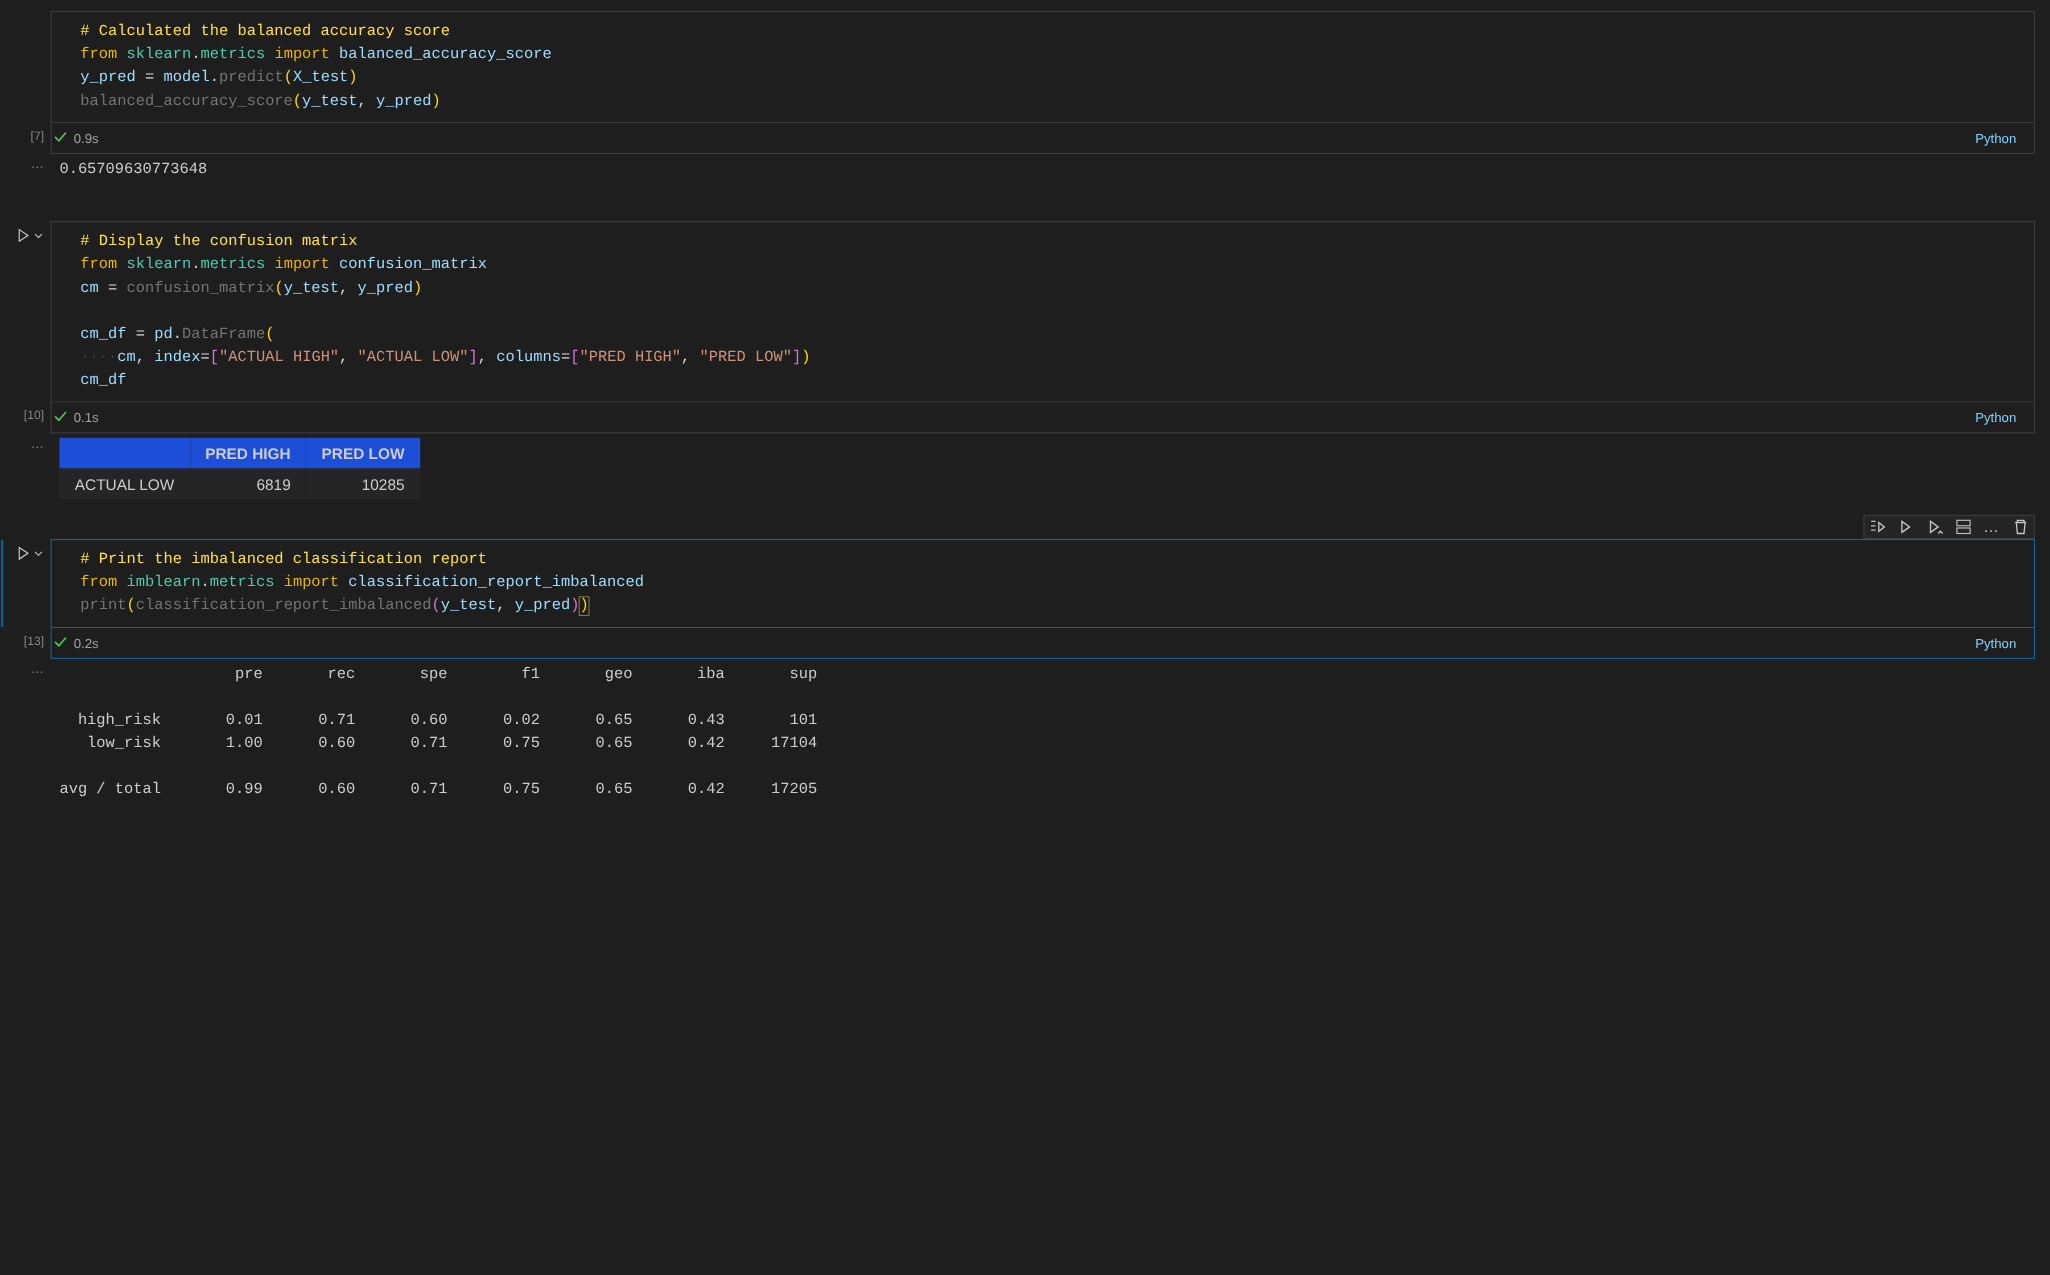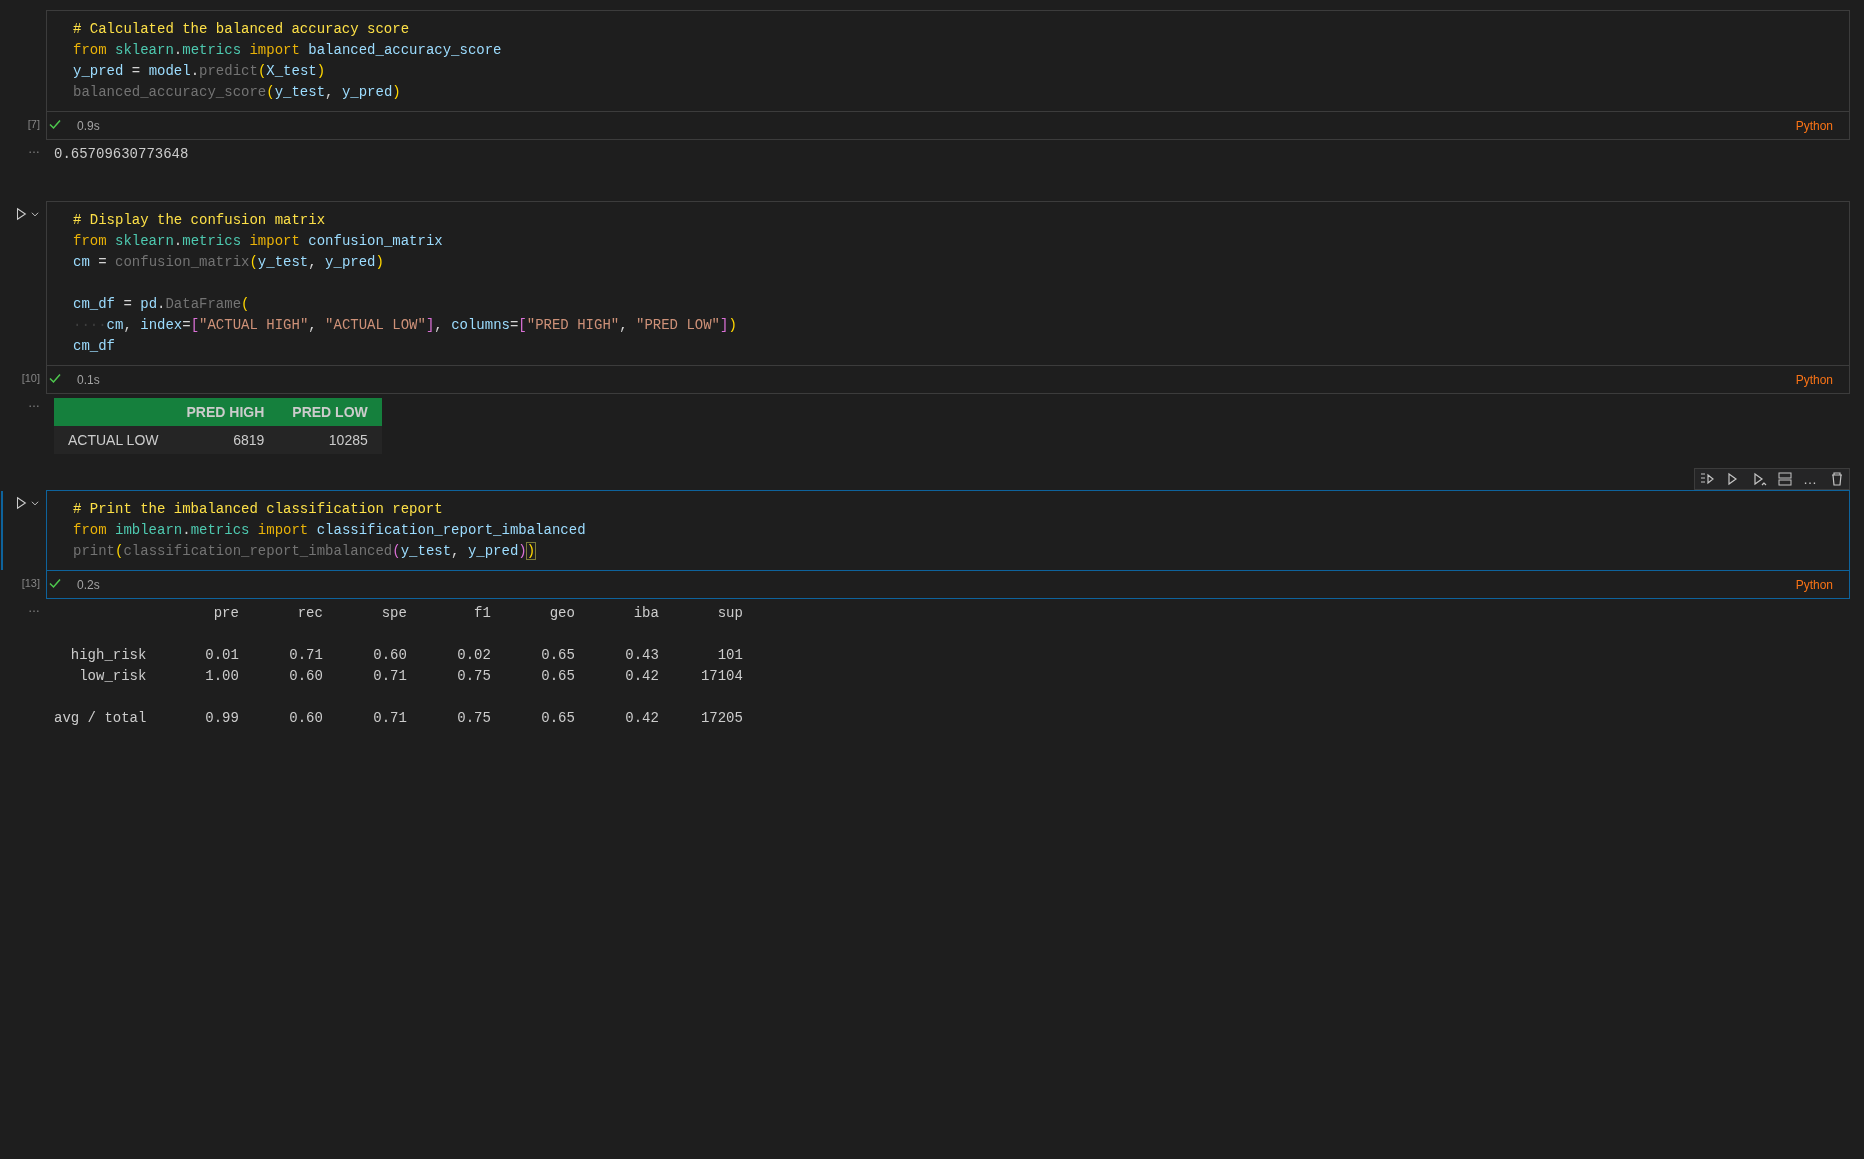--- a/index.html
+++ b/index.html
@@ -35,30 +35,30 @@
     background: #0e639c;
   }
   .selected .selected-marker { display: block; }
   .code-area { padding: 8px 0 8px 26px; white-space: pre; overflow-x: auto; }
   .status-bar {
     display: flex;
     align-items: center;
     justify-content: space-between;
     padding: 4px 10px 4px 0;
   }
-  .status-left { display: flex; align-items: center; gap: 14px; }
+  .status-left { display: flex; align-items: center; gap: 4px; }
   .exec-count { font-size: 11px; color: #858585; }
   .check { color: #4ec94e; }
   .exec-time { color: #a3a3a3; font-size: 12px; }
-  .lang { color: #f97316; font-size: 12px; padding-right: 6px; }
+  .lang { color: #7dd3fc; font-size: 12px; padding-right: 6px; }
   .output { flex: 1; padding: 4px 0 12px 8px; color: #cccccc; }
   .spacer { height: 24px; }
   .df-table { border-collapse: collapse; }
   .df-table th, .df-table td { padding: 6px 14px; text-align: right; font-size: 14px; }
-  .df-table th { background: #15803d; font-weight: 600; }
+  .df-table th { background: #1d4ed8; font-weight: 600; }
   .df-table tr:nth-child(odd) td.idx, .df-table tr:nth-child(odd) td { background: transparent; }
   .df-table tbody tr:nth-child(odd) { background: #252525; }
   .df-table .idx { text-align: left; }
   .toolbar {
     position: absolute;
     top: -22px;
     right: 14px;
     background: #252526;
     border: 1px solid #3c3c3c;
     display: flex;

